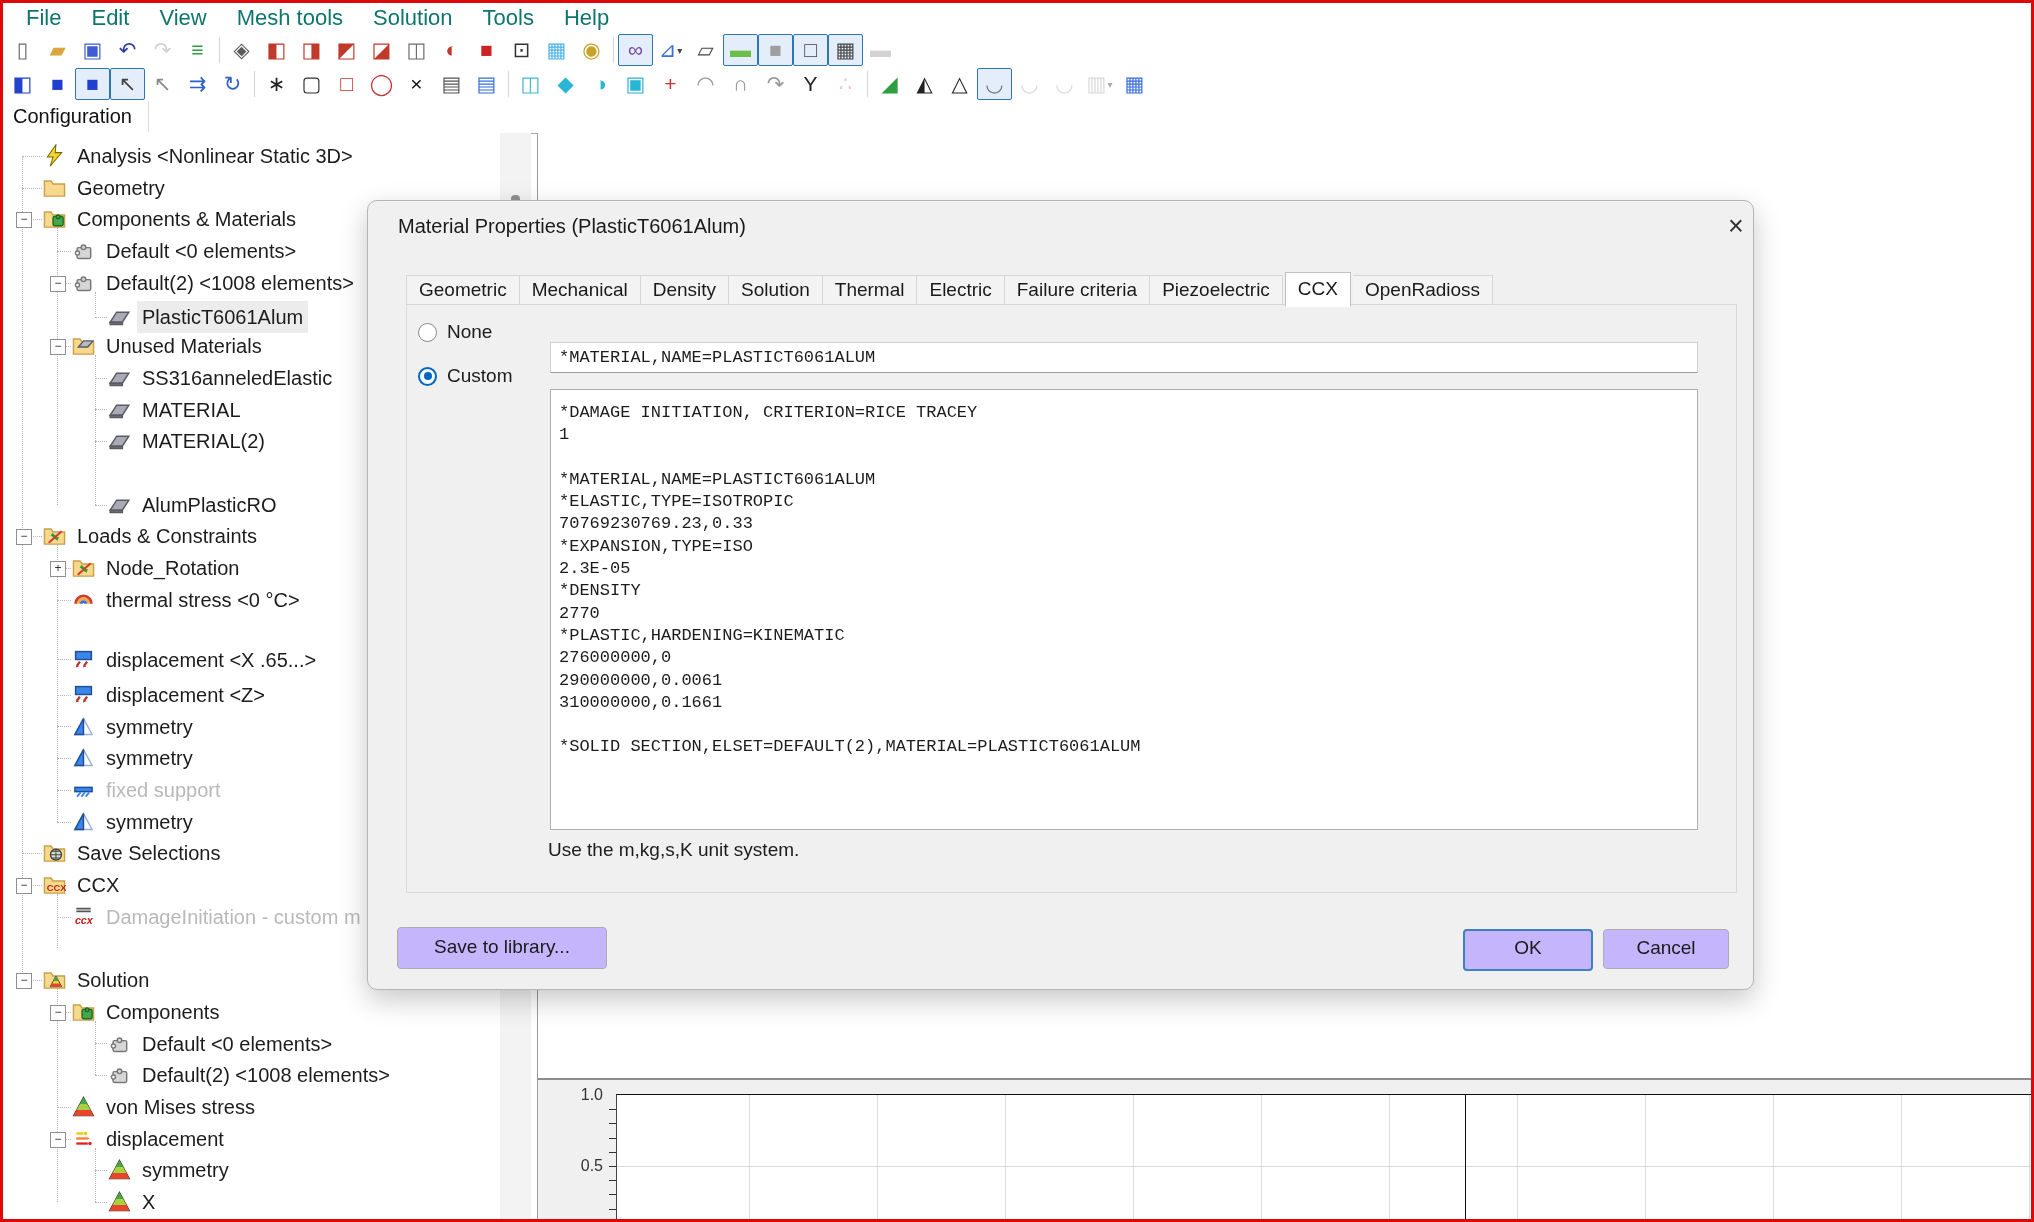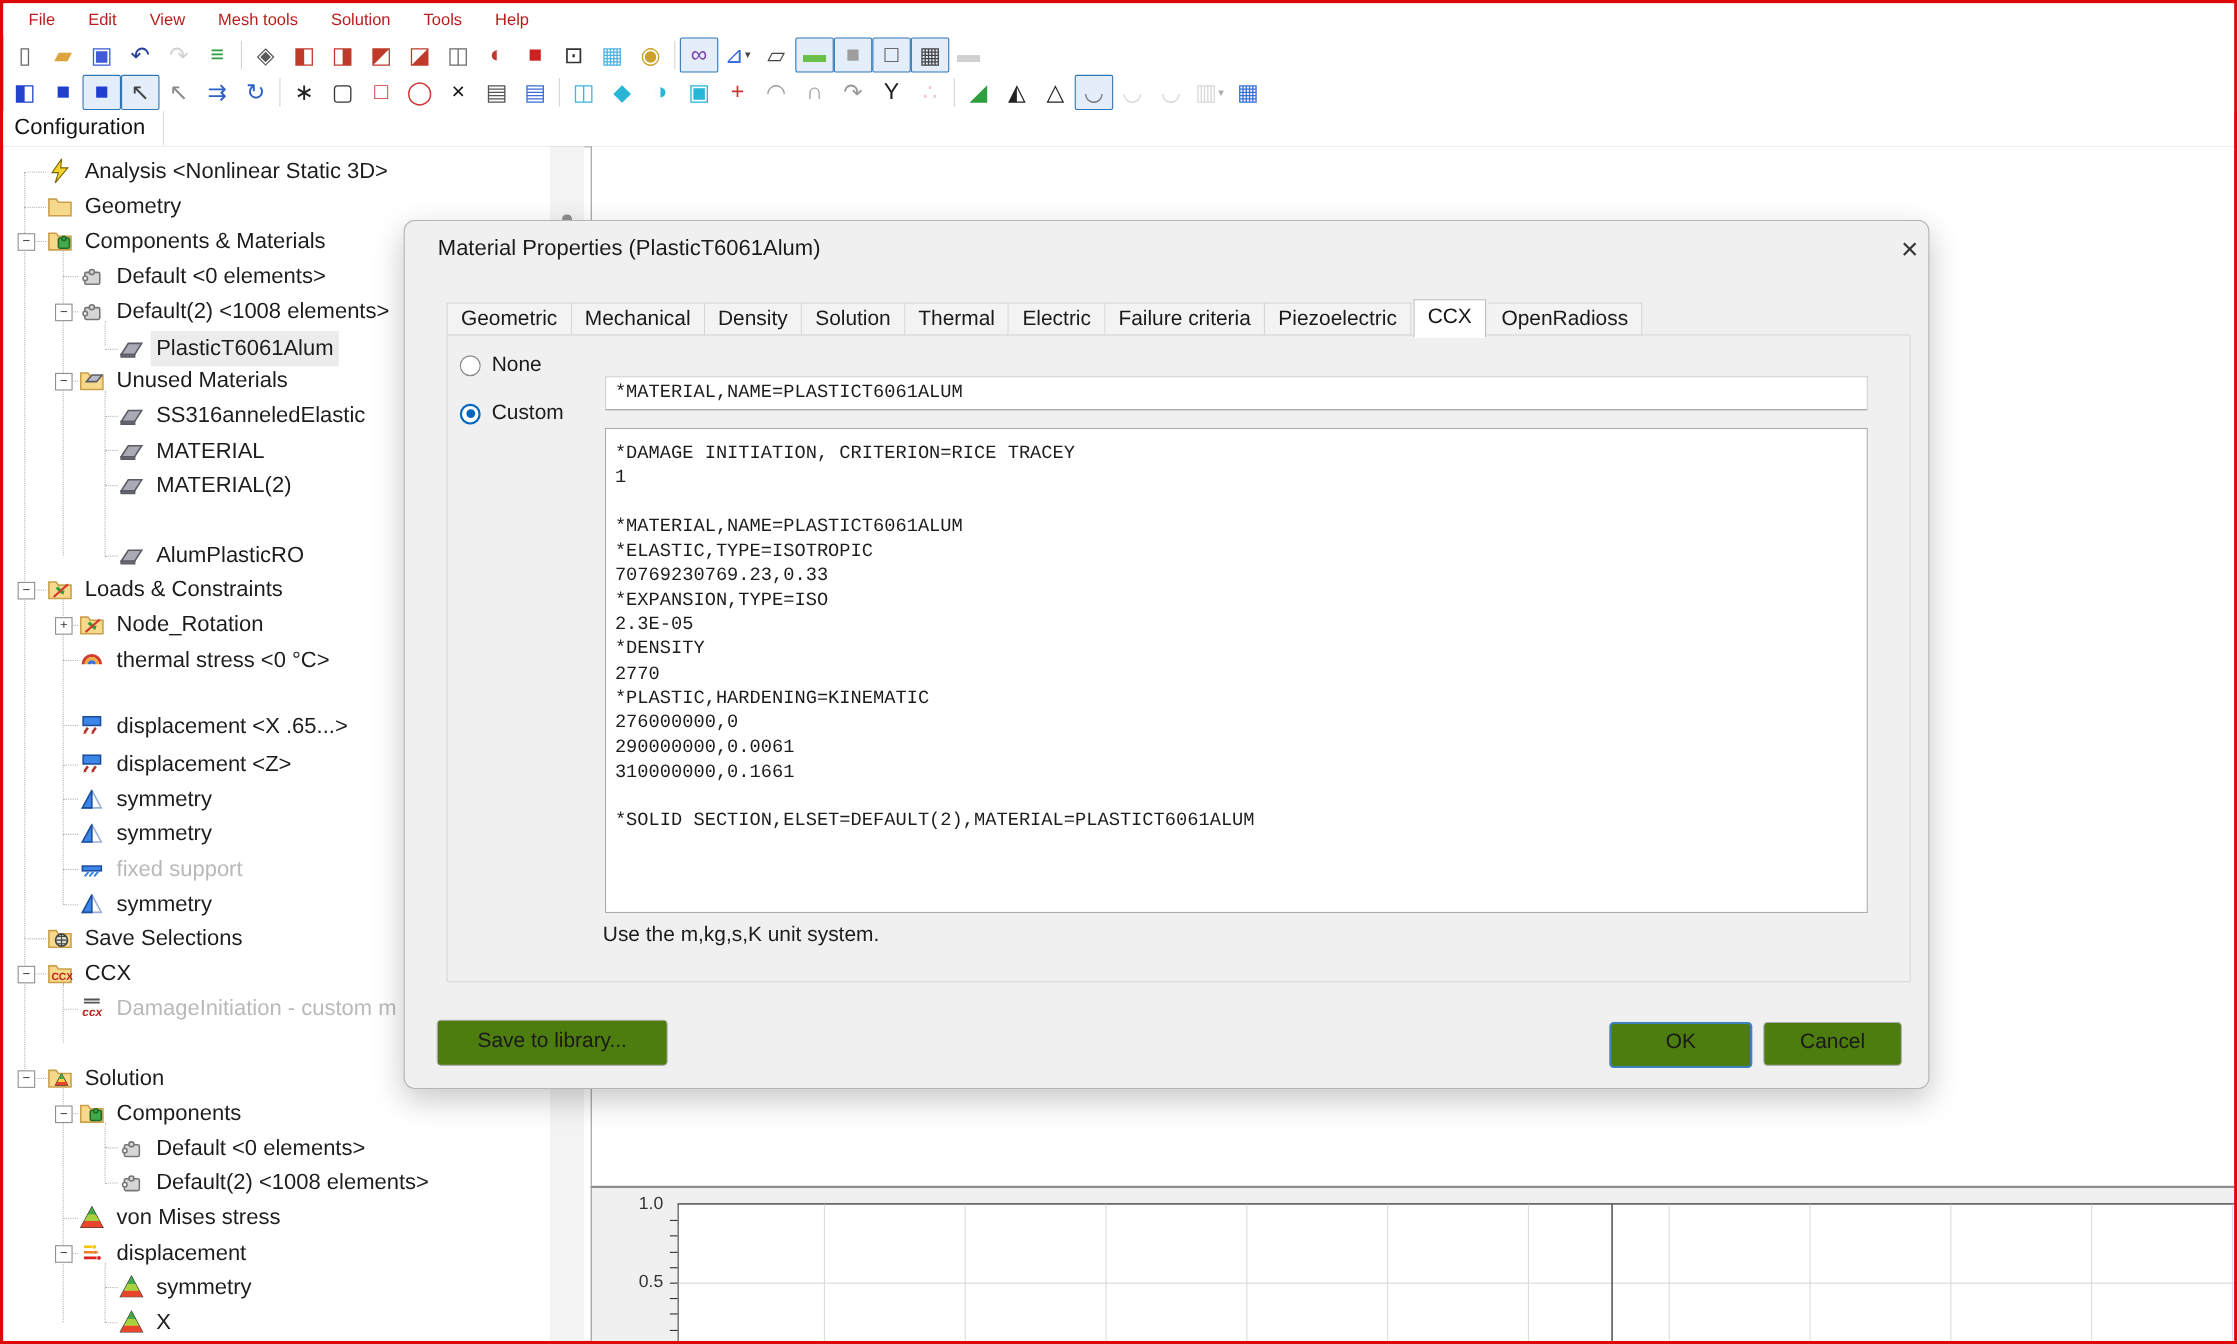--- a/index.html
+++ b/index.html
@@ -3,21 +3,21 @@
 <meta charset="utf-8">
 <style>
   html,body{margin:0;padding:0;}
   body{
     width:2028px;height:1216px;position:relative;overflow:hidden;
     border:3px solid #dd0808;background:#fff;
     font-family:"Liberation Sans",sans-serif;color:#1c1c1c;
   }
   
   .menubar{position:absolute;left:0;top:0;width:100%;height:30px;display:flex;align-items:center;padding-left:8px;background:#fff;}
-  .menu-item{padding:3px 15px;font-size:15px;color:#b91c1c;cursor:default;}
+  .menu-item{padding:3px 15px;font-size:22px;color:#0f766e;cursor:default;}
   
   .toolbar{position:absolute;left:2px;width:100%;height:34px;display:flex;align-items:center;background:#fff;}
   #toolbar1{top:30px;}
   #toolbar2{top:64px;border-bottom:1px solid #ececec;}
   .tb{width:33px;height:30px;display:flex;align-items:center;justify-content:center;font-size:21px;border:1px solid transparent;border-radius:2px;position:relative;}
   .tb.boxed{border:1px solid #2e75b6;background:#e4eefa;}
   .tb.disabled{opacity:.45;}
   .tsep{width:1px;height:26px;background:#d4d4d4;margin:0 4px;}
   .tb .caret{font-size:10px;color:#444;margin-left:1px;}
   
@@ -61,21 +61,21 @@
   .radio-row{position:absolute;left:50px;display:flex;align-items:center;height:26px;}
   .radio{width:19px;height:19px;border-radius:50%;background:#fff;border:1px solid #8a8a8a;box-sizing:border-box;margin-right:10px;position:relative;}
   .radio.on{border:2px solid #0067c0;}
   .radio.on::after{content:"";position:absolute;left:3.5px;top:3.5px;width:8px;height:8px;border-radius:50%;background:#0067c0;}
   .radio-label{font-size:19px;}
   .code-header{position:absolute;left:182px;top:141px;width:1148px;height:31px;background:#fff;border:1px solid #d0d0d0;border-bottom:1px solid #9a9a9a;
     font-family:"Liberation Mono","DejaVu Sans Mono",monospace;font-size:17px;line-height:30px;padding-left:8px;box-sizing:border-box;white-space:pre;overflow:hidden;}
   .code-body{position:absolute;left:182px;top:188px;width:1148px;height:441px;background:#fff;border:1px solid #adadad;
     font-family:"Liberation Mono","DejaVu Sans Mono",monospace;font-size:17px;line-height:22.3px;padding:12px 0 0 8px;box-sizing:border-box;white-space:pre;overflow:hidden;}
   .unit-note{position:absolute;left:180px;top:638px;font-size:19px;}
-  .btn{position:absolute;background:#4d7c0f;border:1px solid #adadad;border-radius:4px;font-size:19px;font-family:"Liberation Sans",sans-serif;color:#1a1a1a;text-align:center;}
+  .btn{position:absolute;background:#c4b5fd;border:1px solid #adadad;border-radius:4px;font-size:19px;font-family:"Liberation Sans",sans-serif;color:#1a1a1a;text-align:center;}
   #btn-save{left:29px;top:726px;width:208px;height:40px;line-height:38px;}
   #btn-ok{left:1095px;top:728px;width:126px;height:38px;line-height:34px;border:2px solid #3f80bf;}
   #btn-cancel{left:1235px;top:728px;width:124px;height:38px;line-height:36px;}
 </style>
 </head>
 <body>
 
 <div class="menubar" id="menubar">
     <div class="menu-item">File</div>
     <div class="menu-item">Edit</div>

